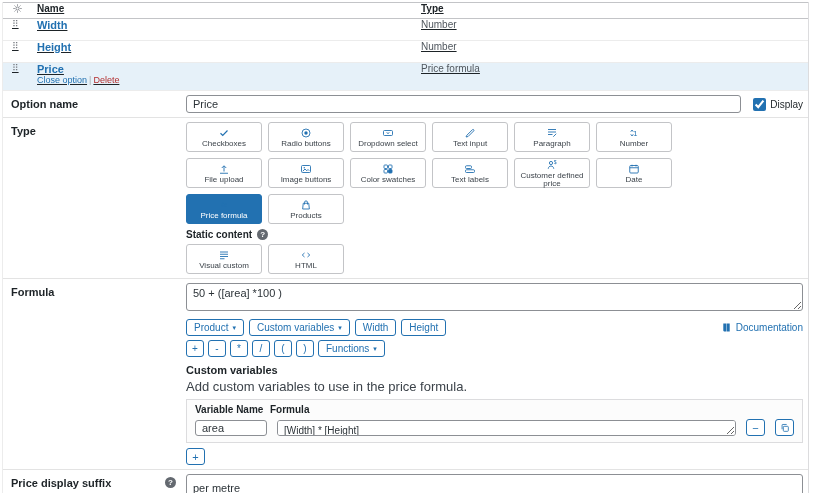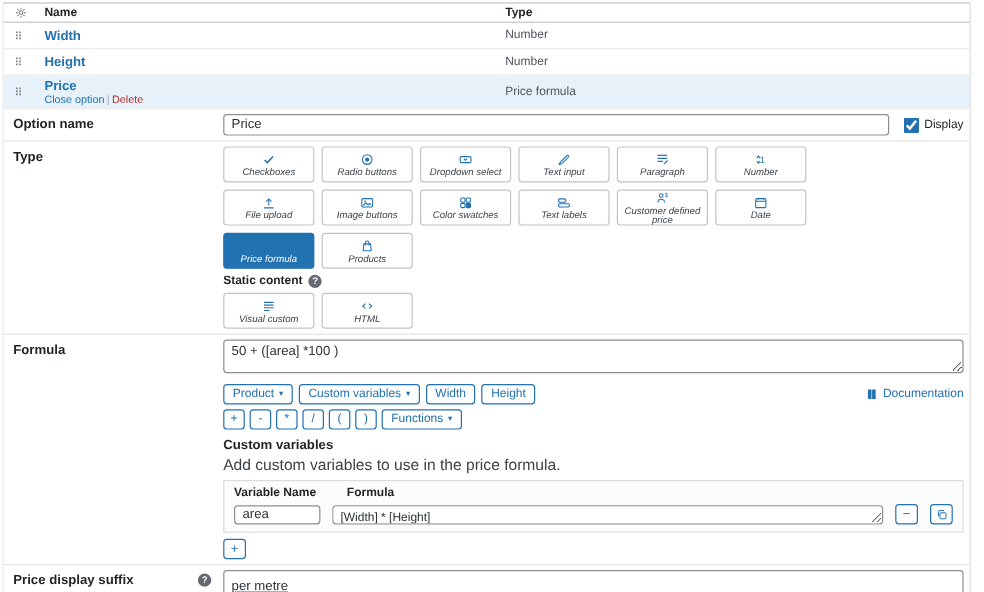--- a/index.html
+++ b/index.html
@@ -1,21 +1,21 @@
 <!DOCTYPE html>
 <html><head>
 <meta charset="utf-8">
 <style>
   html,body{margin:0;padding:0;width:820px;height:493px;overflow:hidden;background:#fff;
     font-family:"Liberation Sans",sans-serif;color:#1d2327;}
   .page{position:absolute;left:2px;top:2px;width:805px;border-right:1px solid #dcdcde;border-left:1px solid #ececec;}
   a{text-decoration:none;cursor:pointer;}
   
   .options-table{border-top:1px solid #c3c4c7;}
-  .t-row{display:flex;align-items:center;border-bottom:1px solid #ececec;height:21px;}
+  .t-row{display:flex;align-items:flex-start;border-bottom:1px solid #ececec;height:21px;text-decoration:underline;}
   .t-row.t-head{height:15px;border-bottom:1px solid #c3c4c7;font-size:10px;font-weight:bold;}
   .t-row.selected{height:27px;background:#e6f1f9;}
   .col-drag{width:34px;padding-left:9px;box-sizing:border-box;color:#787c82;font-size:9px;display:flex;align-items:center;}
   .col-name{width:384px;display:flex;flex-direction:column;justify-content:center;gap:1px;}
   .col-type{flex:1;font-size:10px;color:#50575e;}
   .row-name{color:#2271b1;font-weight:bold;font-size:11px;}
   .row-actions{font-size:9px;line-height:9px;}
   .row-actions .close{color:#2271b1;}
   .row-actions .sep{color:#a7aaad;margin:0 2px;}
   .row-actions .del{color:#b32d2e;}
@@ -33,38 +33,38 @@
   input[type=checkbox]{width:13px;height:13px;margin:0;accent-color:#2271b1;}
   
   .oname{display:flex;align-items:center;}
   .oname input[type=text]{flex:1;height:18px;}
   .display-wrap{display:flex;align-items:center;gap:4px;margin-left:12px;font-size:10px;color:#1d2327;}
   
   .tiles-grid{display:grid;grid-template-columns:repeat(6,76px);gap:6px;}
   .tile{width:76px;height:30px;box-sizing:border-box;border:1px solid #c3c4c7;border-radius:3px;background:#fff;
     display:flex;flex-direction:column;align-items:center;justify-content:center;gap:1px;color:#2271b1;cursor:pointer;}
   .tile svg{width:12px;height:12px;stroke:currentColor;fill:none;stroke-width:1.8;flex:none;}
-  .tile-label{font-size:8px;line-height:8px;color:#3c434a;text-align:center;padding:0 2px;font-style:italic;}
+  .tile-label{font-size:8px;line-height:8px;color:#3c434a;text-align:center;padding:0 2px;}
   .tile[data-selected="true"]{background:#2271b1;border-color:#2271b1;}
   .tile[data-selected="true"] .tile-label{color:#fff;}
   .static-label{display:flex;align-items:center;gap:5px;font-size:10px;font-weight:bold;margin:5px 0 4px;}
   
   .formula-input{width:100%;height:28px;}
   .insert-row{display:flex;align-items:center;gap:5px;margin-top:4px;}
   .btn{background:#fff;border:1px solid #2271b1;color:#2271b1;border-radius:3px;font-size:10px;height:17px;
     padding:0 7px;display:inline-flex;align-items:center;gap:4px;cursor:pointer;font-family:"Liberation Sans",sans-serif;justify-content:space-between;}
   .caret{font-size:7px;line-height:1;}
   .doc-link{margin-left:auto;color:#2271b1;font-size:10px;display:inline-flex;align-items:center;gap:4px;}
   .doc-link svg{width:11px;height:11px;}
   .ops-row{display:flex;align-items:center;gap:4px;margin-top:4px;}
   .op{width:18px;justify-content:center;padding:0;}
   .cv-title{font-size:11px;font-weight:bold;margin-top:7px;}
   .cv-desc{font-size:13px;color:#3c434a;margin-top:3px;}
   .cv-table{border:1px solid #dcdcde;margin-top:5px;background:#fcfcfc;}
-  .cv-head{display:flex;gap:22px;padding:4px 8px 1px;font-size:10px;font-weight:bold;}
+  .cv-head{display:flex;gap:3px;padding:4px 8px 1px;font-size:10px;font-weight:bold;}
   .cv-head .h-name{width:72px;}
   .cv-row{display:flex;gap:10px;padding:3px 8px 6px;align-items:center;}
   .cv-name{width:72px;height:16px;}
   .cv-formula{flex:1;height:16px;font-size:10px;}
   .sq{width:19px;height:17px;border:1px solid #2271b1;color:#2271b1;background:#fff;border-radius:3px;
     font-size:11px;display:inline-flex;align-items:center;justify-content:center;padding:0;cursor:pointer;}
   .sq svg{width:10px;height:10px;stroke:currentColor;fill:none;stroke-width:2;}
   .add-btn{margin-top:5px;}
   
   .suffix-input{width:100%;height:28px;text-decoration:underline;}

